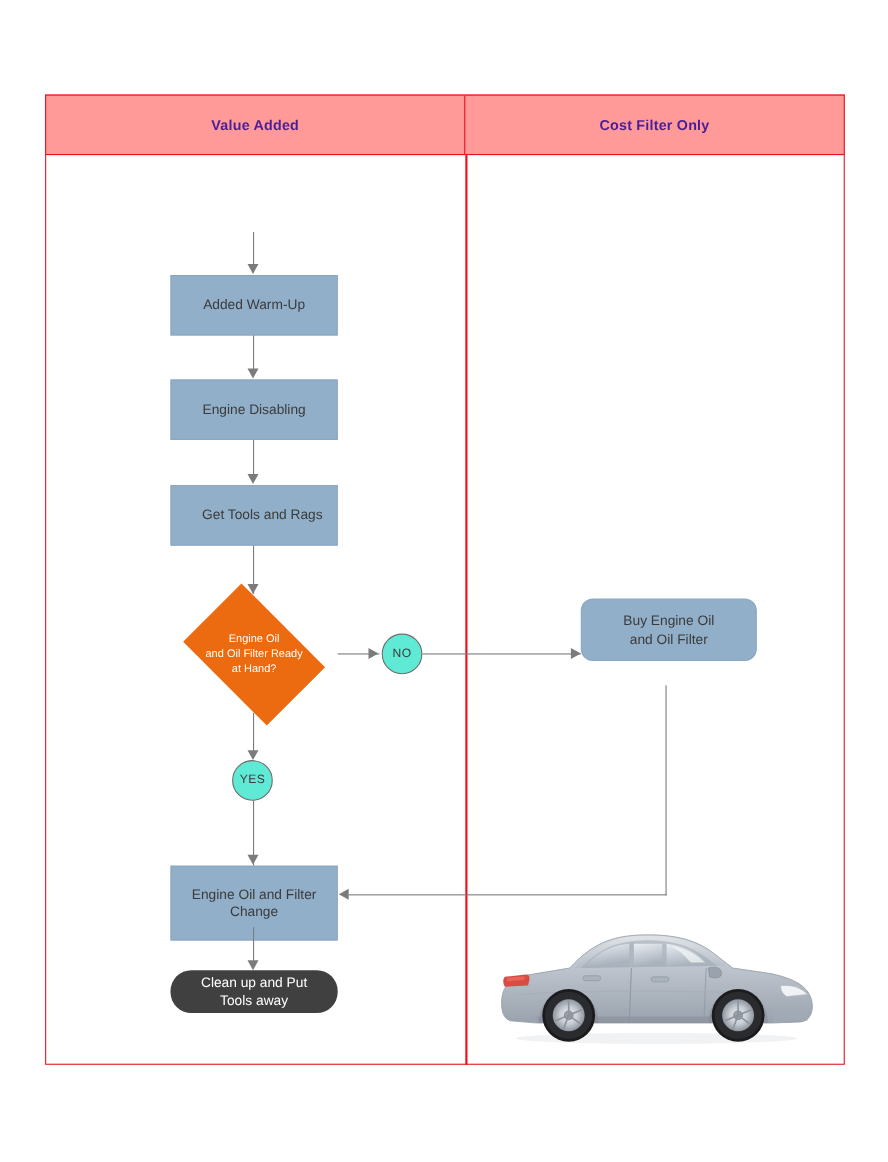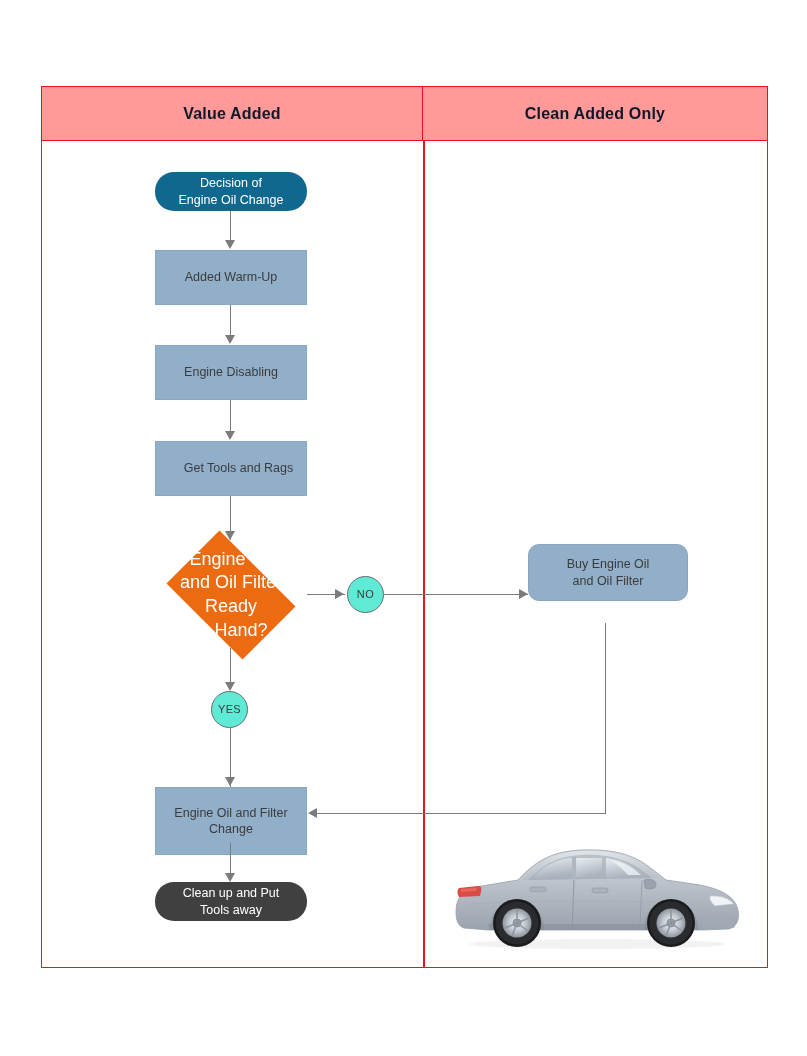--- a/index.html
+++ b/index.html
@@ -44,22 +44,22 @@
     box-sizing: border-box;
     border: 1.6px solid #e8141c;
     background: #ff9a99;
   }
   .lane-header {
     flex: 0 0 auto;
     display: flex;
     align-items: center;
     justify-content: center;
     box-sizing: border-box;
-    color: #0f172a;
-    font-size: 16px;
+    color: #4c1d95;
+    font-size: 13px;
     font-weight: bold;
     letter-spacing: 0.2px;
   }
   .lane-header.left  { width: 381px; border-right: 1.6px solid #e8141c; }
   .lane-header.right { width: 344px; }
 
   .lane-divider {
     position: absolute;
     left: 423px;
     top: 141px;
@@ -95,21 +95,21 @@
   .node.process {
     background: #91afc9;
     color: #3b3b3b;
     font-size: 12.5px;
     border: 1px solid #8aa7c0;
   }
 
   .node.decision {
     background: transparent;
     color: #ffffff;
-    font-size: 18px;
+    font-size: 10px;
   }
   .decision-shape {
     position: absolute;
     left: 0;
     top: 0;
     width: 100%;
     height: 100%;
     background: #ec6a10;
     transform: rotate(45deg) scale(0.7072);
     transform-origin: center center;
@@ -169,27 +169,25 @@
 </style>
 </head>
 <body>
 
 <div id="canvas">
 
   <div class="lane-frame"></div>
 
   <div class="lane-header-row">
     <div class="lane-header left">Value Added</div>
-    <div class="lane-header right">Clean Added Only</div>
+    <div class="lane-header right">Cost Filter Only</div>
   </div>
 
   <div class="lane-divider"></div>
 
-  <div class="node terminator-start" style="left:155px; top:172px; width:152px; height:39px;">Decision of
-Engine Oil Change</div>
 
   <div class="conn v" style="left:230px; top:211px; height:30px;"></div>
   <div class="arrowhead down" style="left:225.2px; top:240px;"></div>
 
   <div class="node process" style="left:155px; top:250px; width:152px; height:55px;">Added Warm-Up</div>
 
   <div class="conn v" style="left:230px; top:305px; height:31px;"></div>
   <div class="arrowhead down" style="left:225.2px; top:335px;"></div>
 
   <div class="node process" style="left:155px; top:345px; width:152px; height:55px;">Engine Disabling</div>

